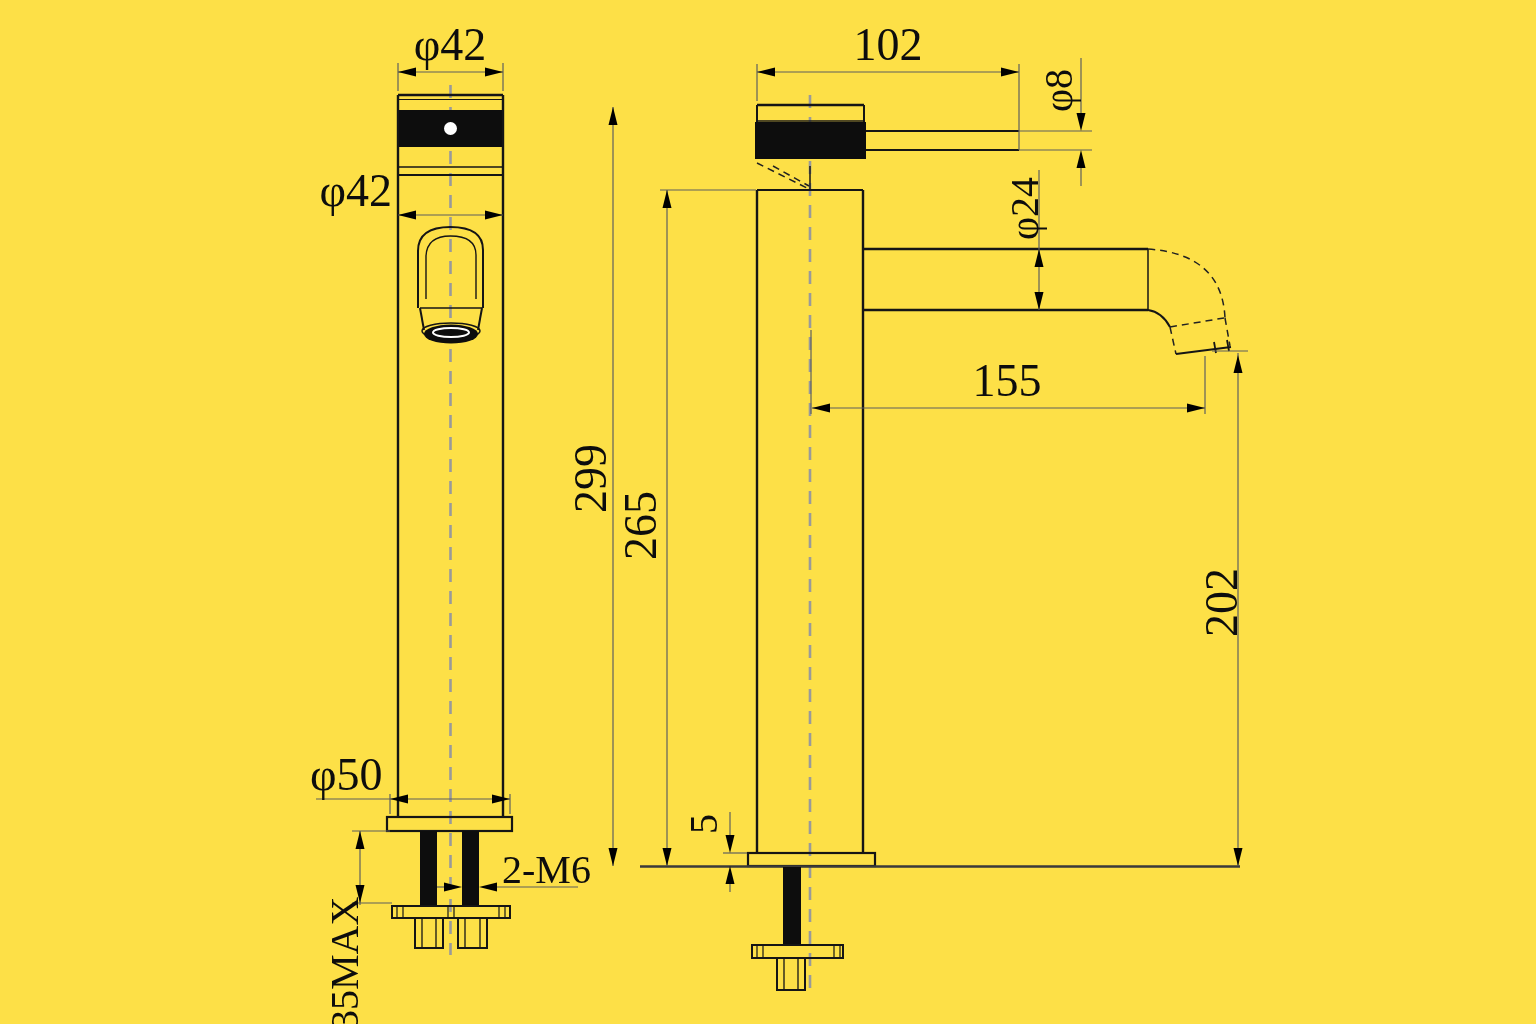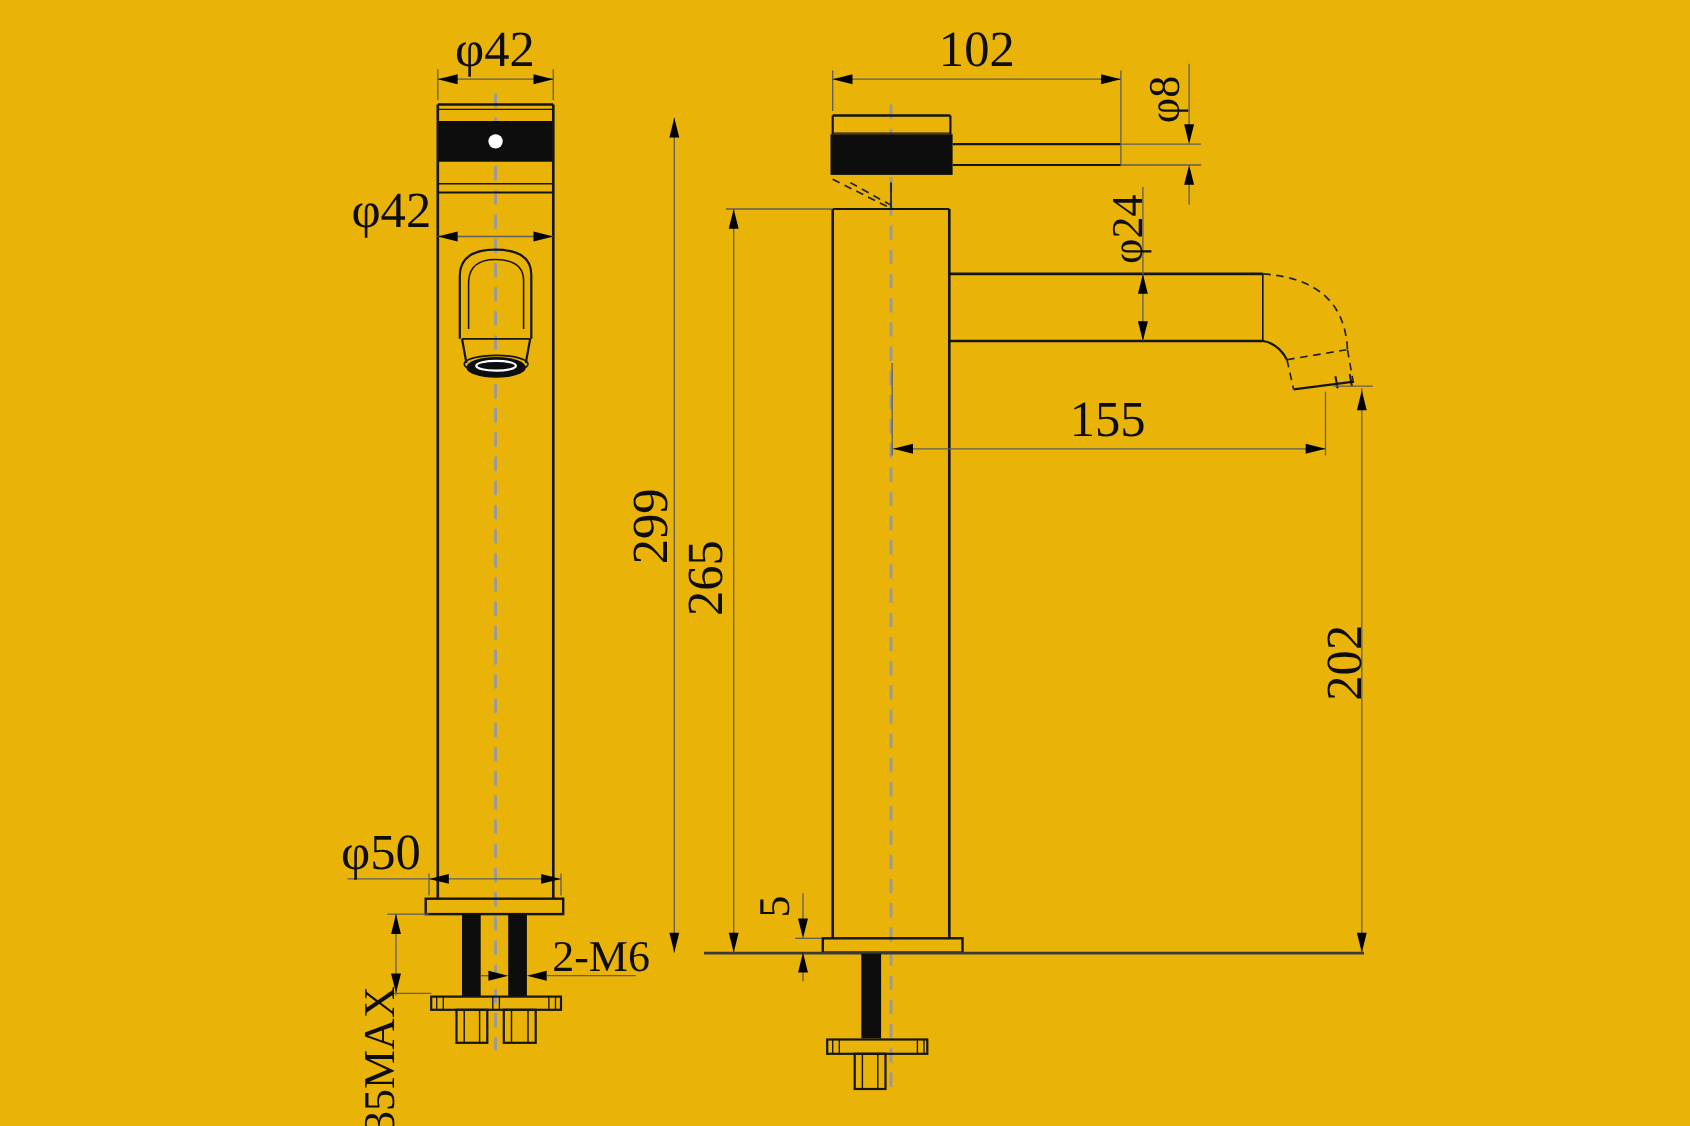--- a/index.html
+++ b/index.html
@@ -1,16 +1,16 @@
 <!DOCTYPE html>
 <html><head>
 <meta charset="utf-8">
 <style>
   html,body{margin:0;padding:0;background:#ffffff;}
-  #canvas{position:relative;width:1536px;height:1024px;background:#eab308;overflow:hidden;}
+  #canvas{position:relative;width:1536px;height:1024px;background:#fde047;overflow:hidden;}
   svg{display:block;}
   text{font-family:"Liberation Serif", serif;fill:#0d0d0d;}
   .dimtxt{font-size:46px;}
   .dimtxt-sm{font-size:40px;}
   .obj{stroke:#151515;fill:none;}
   .dim{stroke:#5f5f5f;stroke-width:1.2;fill:none;}
   .arr{fill:#000000;stroke:none;}
   .cl{stroke:#9a9a9a;stroke-width:2.6;stroke-dasharray:13 9;fill:none;}
   .hid{stroke:#222;stroke-width:1.5;stroke-dasharray:7 5;fill:none;}
 </style>

